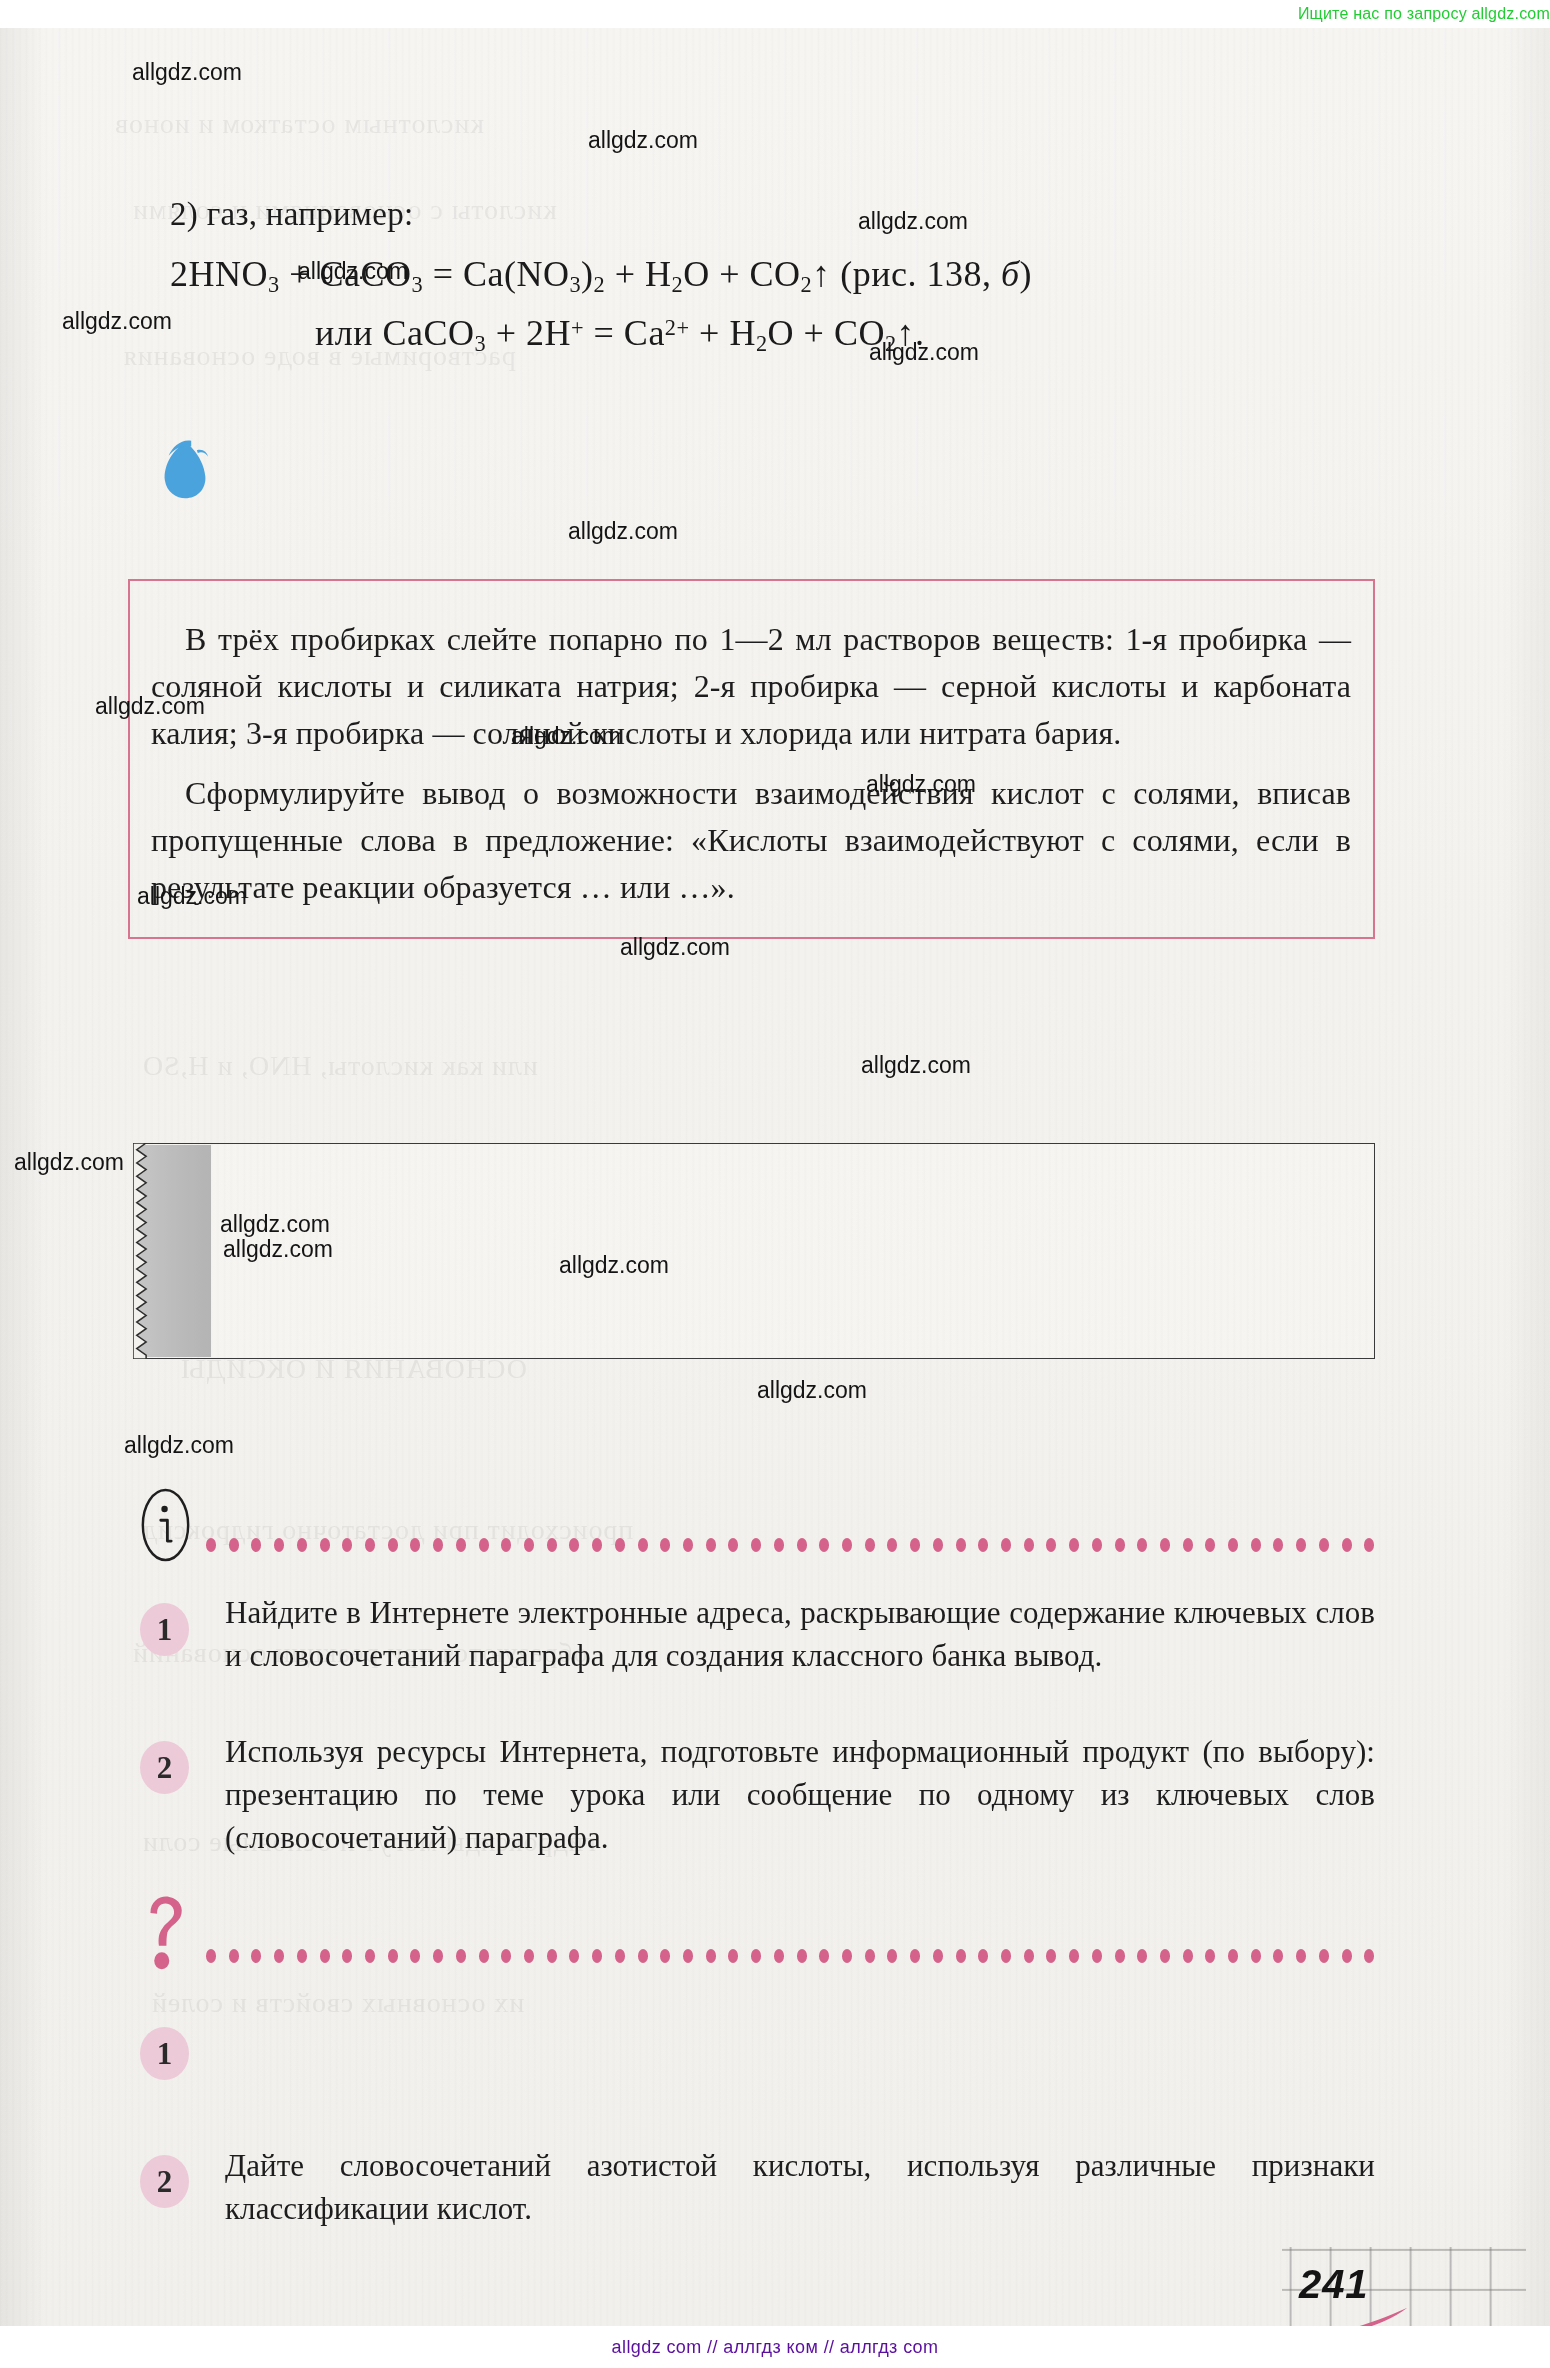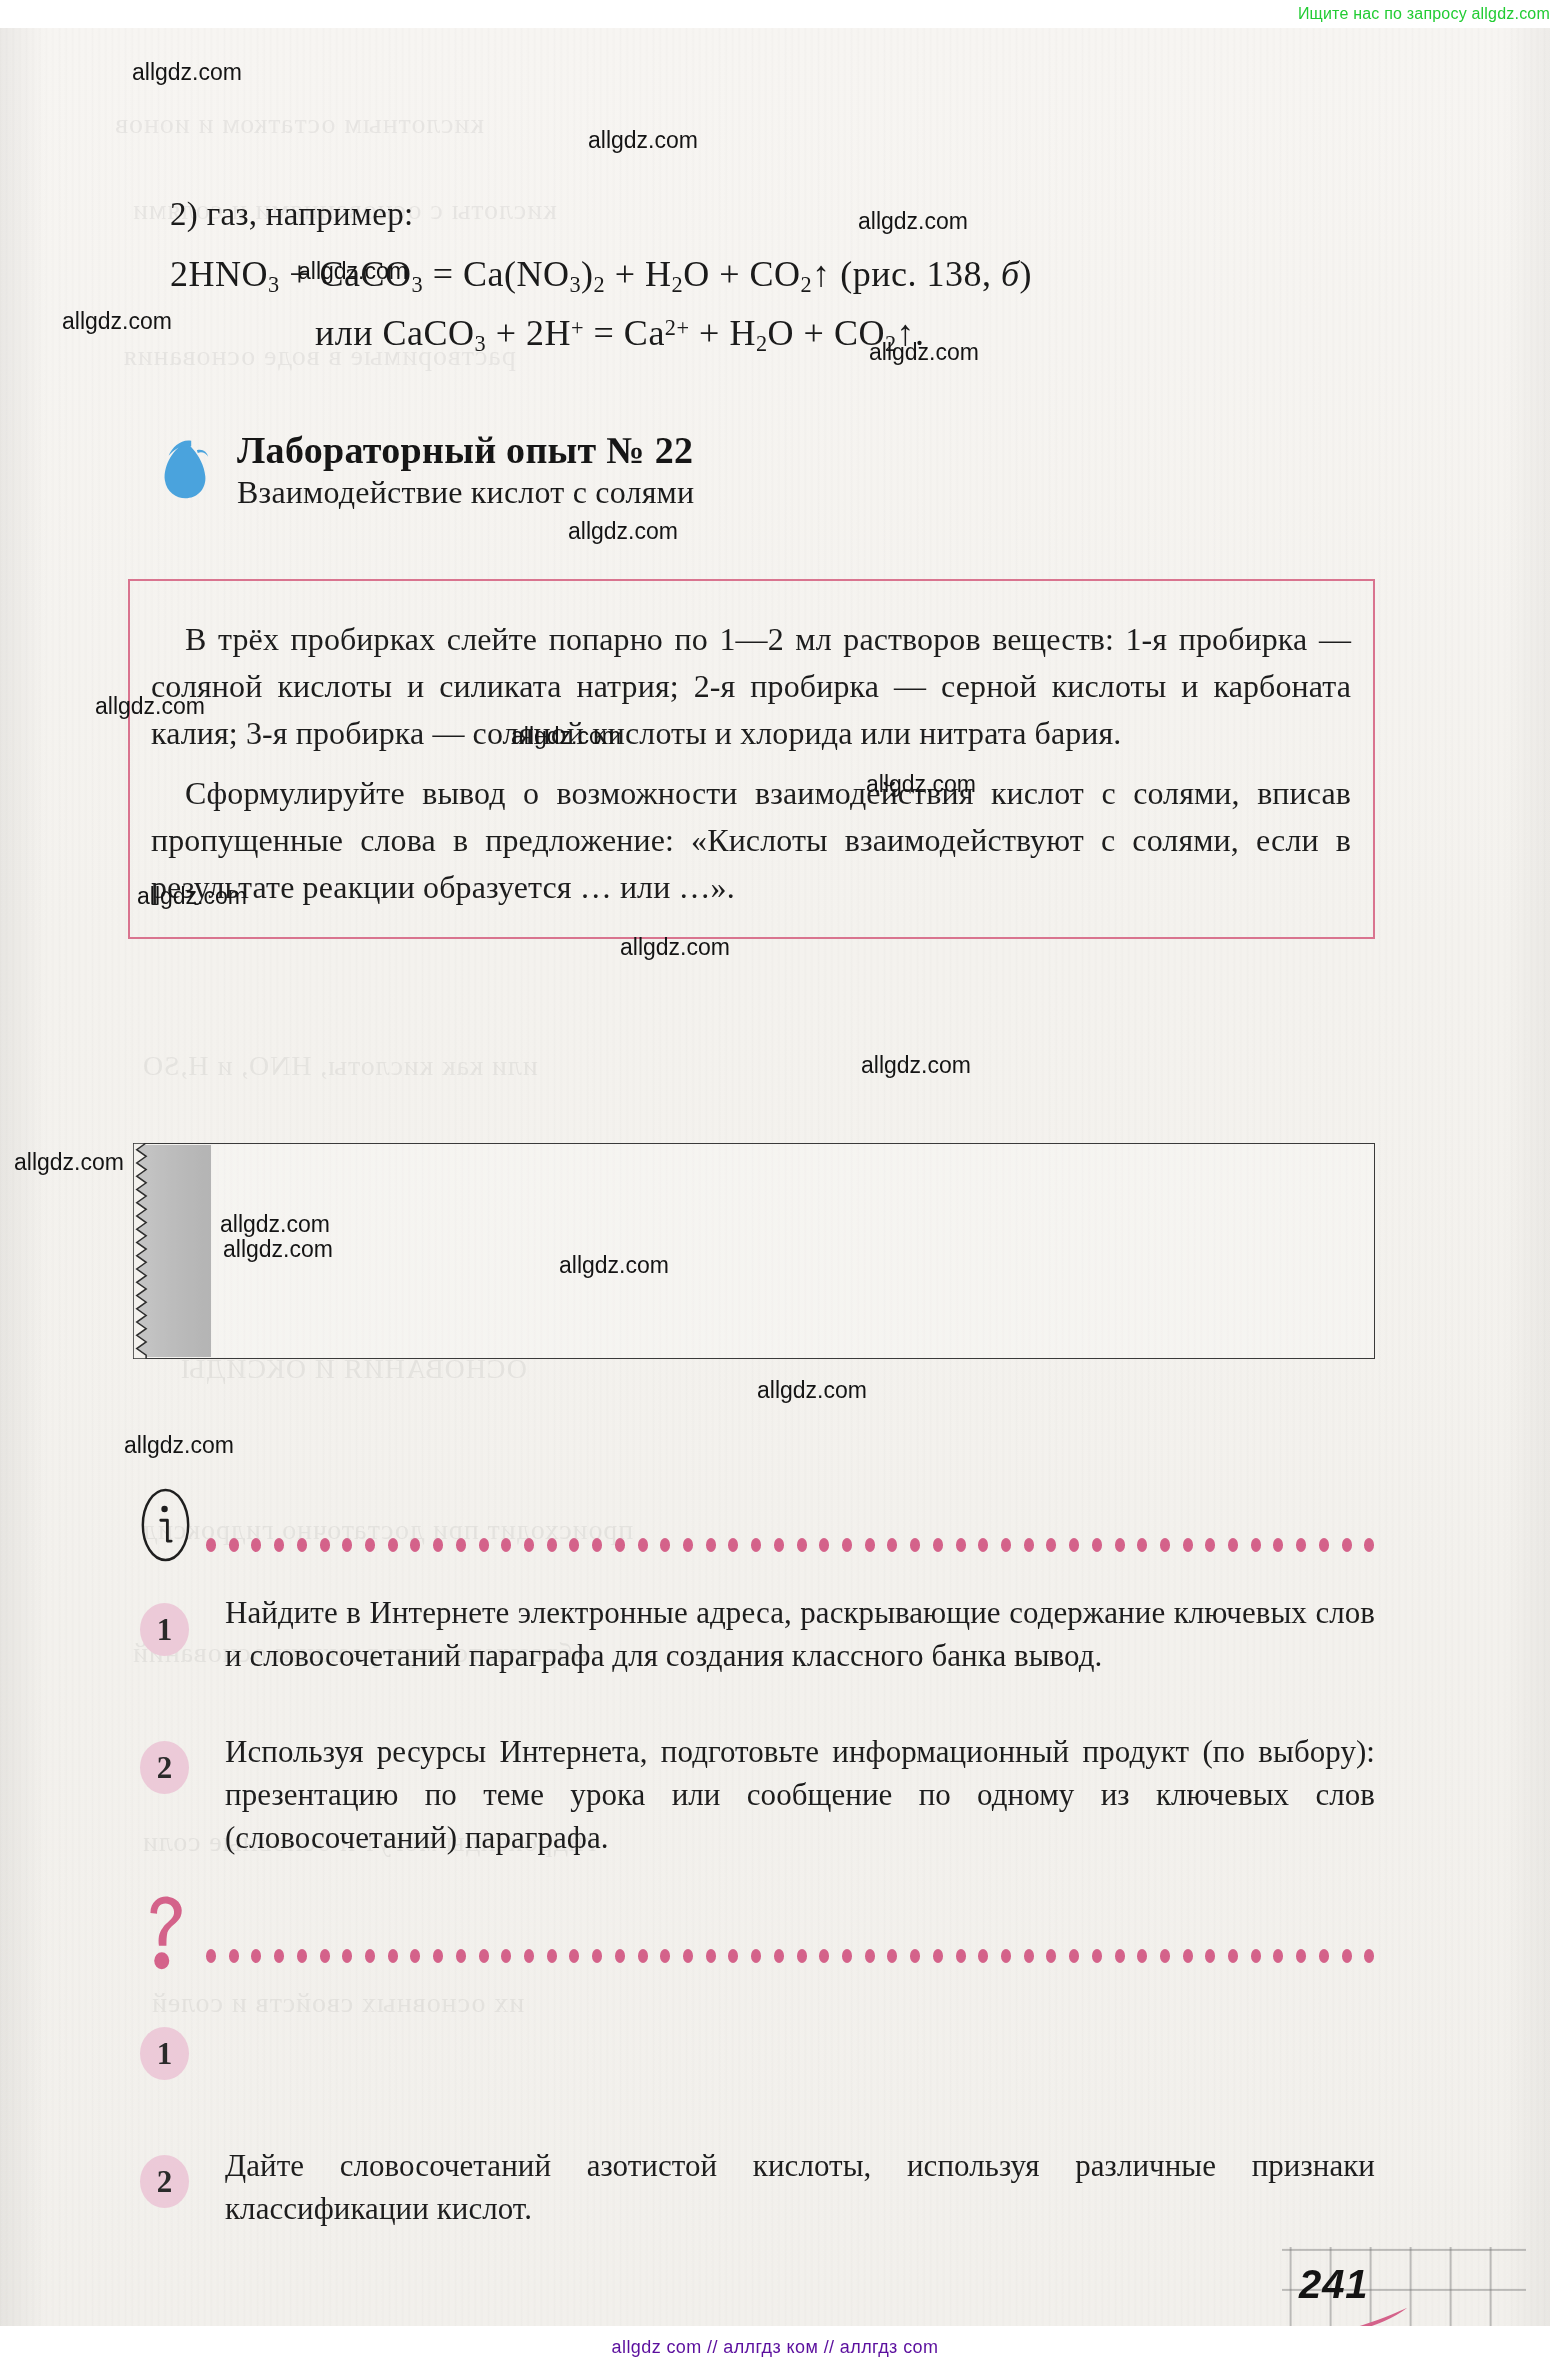--- a/index.html
+++ b/index.html
@@ -254,24 +254,20 @@
 
   <div class="textblock formula" style="left:315px; top:284px;">или CaCO<sub>3</sub> + 2H<sup>+</sup> = Ca<sup>2+</sup> + H<sub>2</sub>O + CO<sub>2</sub>↑.</div>
 
   <svg class="flask-icon" viewBox="0 0 58 68">
     <path d="M30 6 C16 10 4 30 6 46 C8 60 20 66 30 65 C42 64 50 54 49 42
              C48 30 42 20 36 13 Z" fill="#4aa3dd"></path>
     <path d="M34 4 C24 2 14 10 10 20 C16 12 26 8 34 10 Z" fill="#4aa3dd"></path>
     <path d="M40 14 C46 12 51 16 52 21 C50 17 45 15 41 17 Z" fill="#4aa3dd"></path>
   </svg>
 
-  <div class="lab-head">
-    <div class="lab-title">Лабораторный опыт № 22</div>
-    <div class="lab-sub">Взаимодействие кислот с солями</div>
-  </div>
 
   <div class="pinkbox" id="pinkbox" style="height: 360px;"></div>
   <div class="pinkbox-content">
     <div class="pb-p indent">В трёх пробирках слейте попарно по 1—2 мл растворов веществ: 1-я пробирка — соляной кислоты и силиката натрия; 2-я пробирка — серной кислоты и карбоната калия; 3-я пробирка — соляной кислоты и хлорида или нитрата бария.</div>
     <div class="pb-p indent">Сформулируйте вывод о возможности взаимодействия кислот с солями, вписав пропущенные слова в предложение: «Кислоты взаимодействуют с солями, если в результате реакции образуется … или …».</div>
   </div>
 
   <div class="gray-strip"></div>
   <div class="graybox"></div>
   <svg class="zigzag" viewBox="0 0 16 228" preserveAspectRatio="none">

